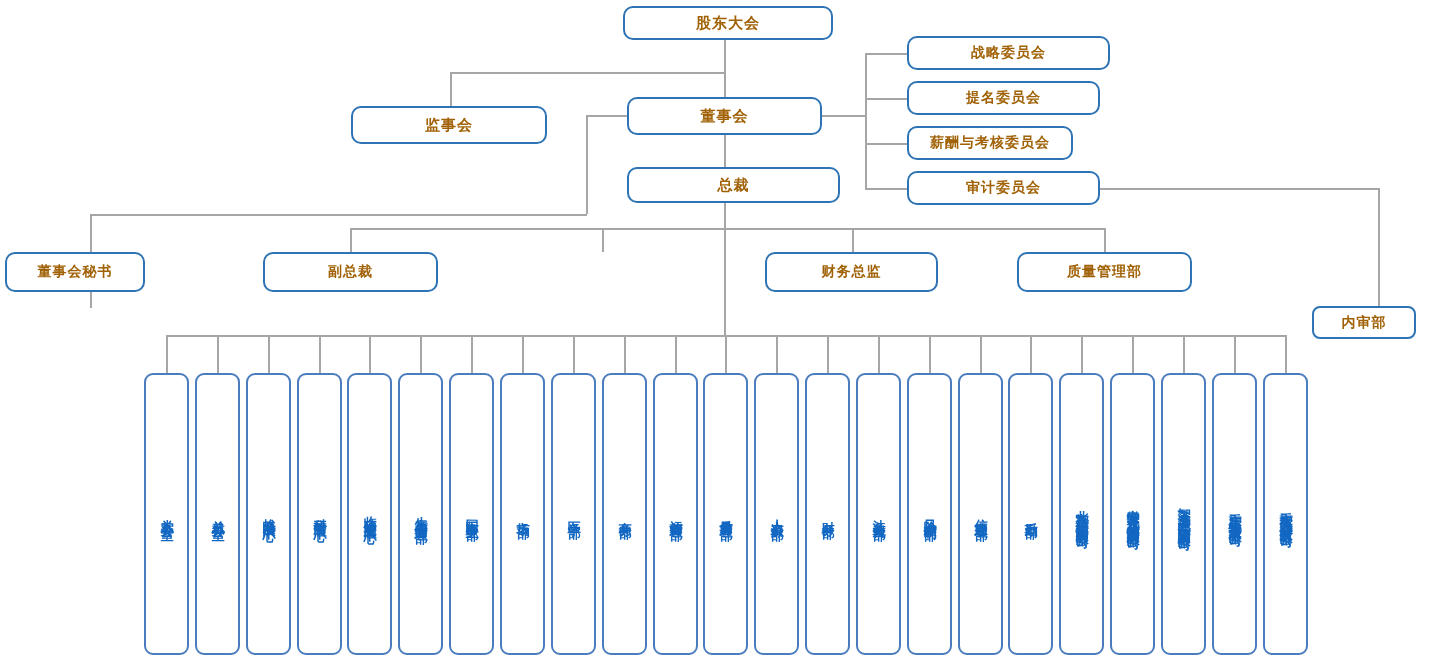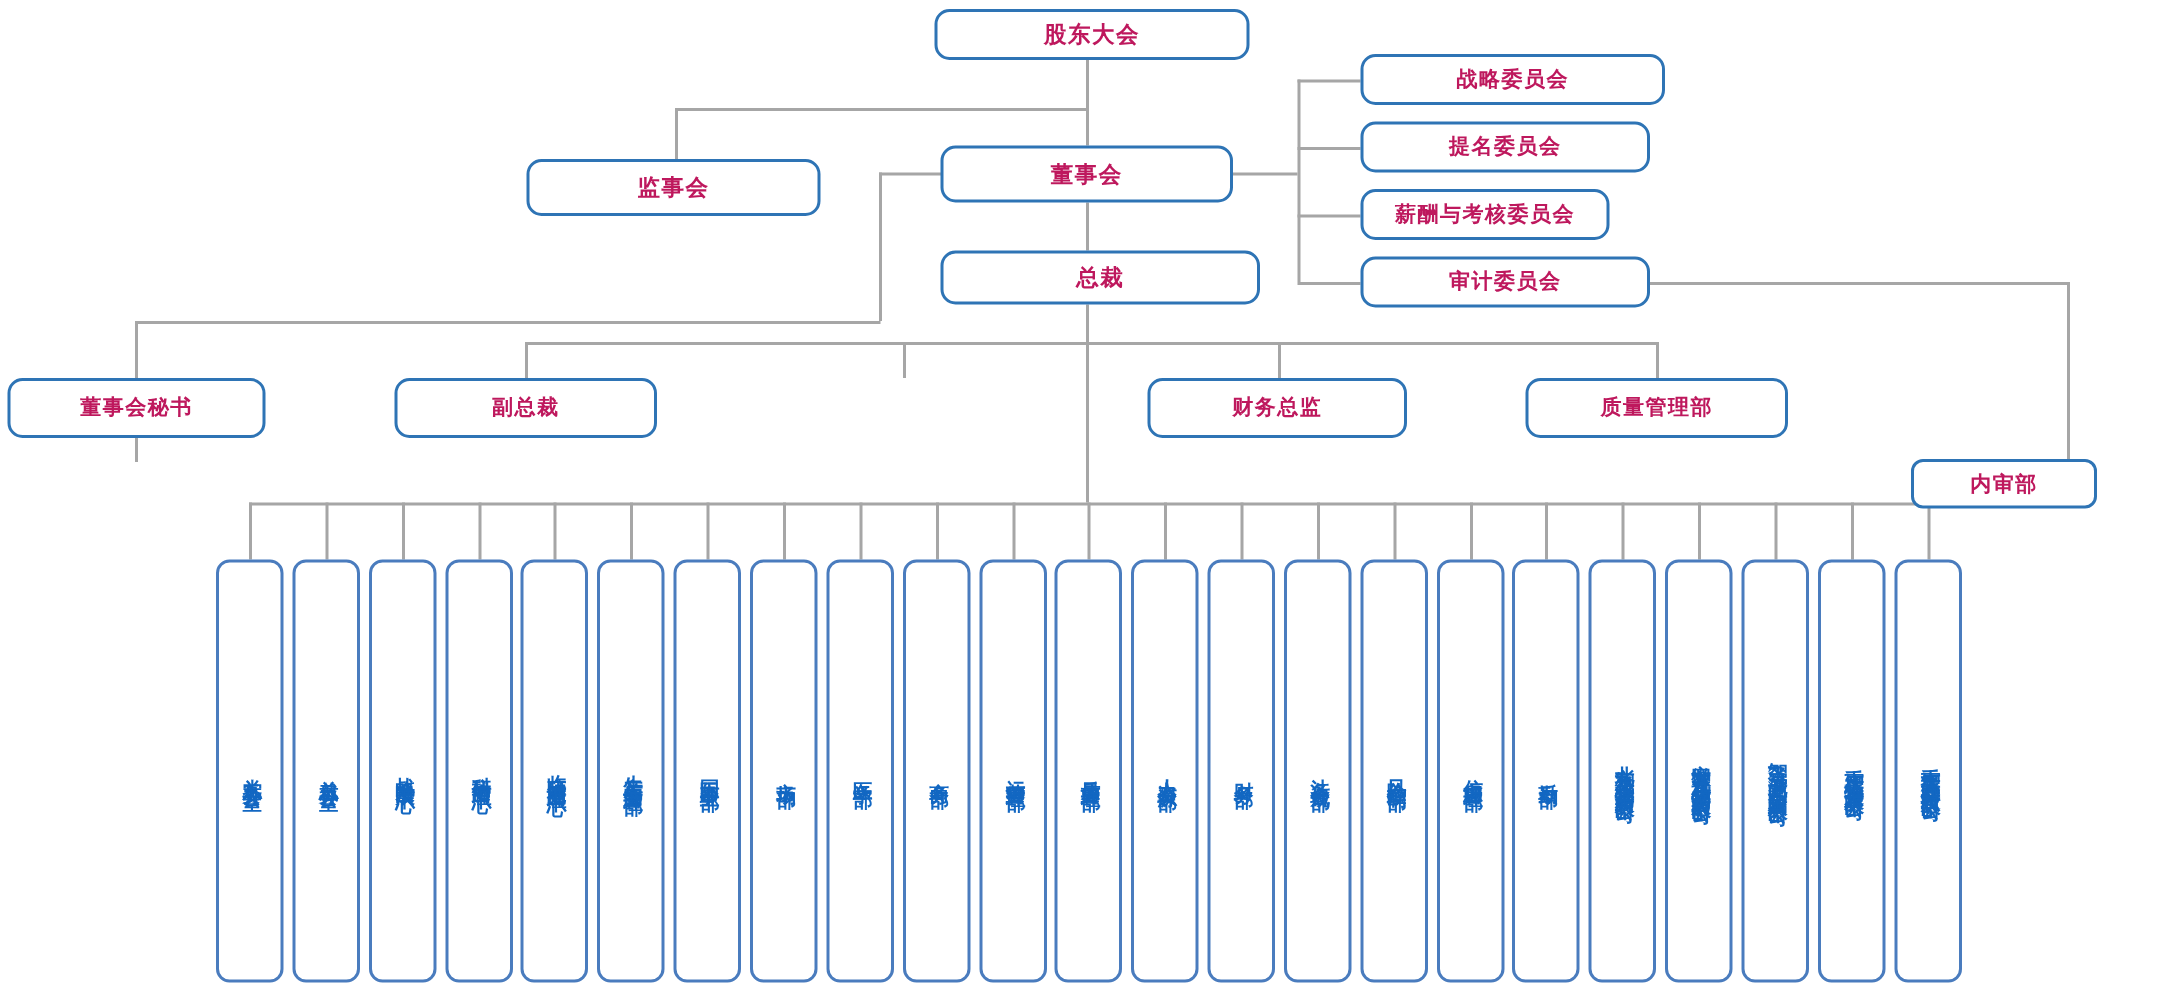--- a/index.html
+++ b/index.html
@@ -1,20 +1,20 @@
 <!DOCTYPE html>
 <html><head>
 <meta charset="utf-8">
 <style>
   html,body{margin:0;padding:0;background:#fff;}
   .canvas{position:relative;width:1443px;height:659px;background:#ffffff;overflow:hidden;
           font-family:"DejaVu Sans","Liberation Sans",sans-serif;}
   .node{position:absolute;box-sizing:border-box;border:2px solid #2E74B5;border-radius:10px;
         background:#ffffff;display:flex;align-items:center;justify-content:center;
-        font-weight:bold;color:#be185d;font-size:15px;letter-spacing:1px;white-space:nowrap;}
+        font-weight:bold;color:#a16207;font-size:15px;letter-spacing:1px;white-space:nowrap;}
   .small{font-size:14px;}
   .vnode{position:absolute;box-sizing:border-box;border:2px solid #4A7CBE;border-radius:9px;
         background:#ffffff;top:373px;width:45px;height:282px;
         display:flex;align-items:center;justify-content:center;
         writing-mode:vertical-rl;text-orientation:mixed;
         font-weight:bold;color:#1267C2;font-size:13px;letter-spacing:2px;line-height:1.1;}
   .hline{position:absolute;height:1.5px;background:#A6A6A6;}
   .vline{position:absolute;width:1.5px;background:#A6A6A6;}
 </style>
 </head>
@@ -73,26 +73,26 @@
   <div class="node" style="left:623px;top:6px;width:210px;height:34px">股东大会</div>
   <div class="node" style="left:351px;top:106px;width:196px;height:38px">监事会</div>
   <div class="node" style="left:627px;top:97px;width:195px;height:38px">董事会</div>
   <div class="node" style="left:627px;top:167px;width:213px;height:36px">总裁</div>
 
   <div class="node small" style="left:907px;top:36px;width:203px;height:34px">战略委员会</div>
   <div class="node small" style="left:907px;top:81px;width:193px;height:34px">提名委员会</div>
   <div class="node small" style="left:907px;top:126px;width:166px;height:34px">薪酬与考核委员会</div>
   <div class="node small" style="left:907px;top:171px;width:193px;height:34px">审计委员会</div>
 
-  <div class="node small" style="left:5px;top:252px;width:172px;height:40px">董事会秘书</div>
+  <div class="node small" style="left:5px;top:252px;width:140px;height:40px">董事会秘书</div>
   <div class="node small" style="left:263px;top:252px;width:175px;height:40px">副总裁</div>
   <div class="node small" style="left:765px;top:252px;width:173px;height:40px">财务总监</div>
   <div class="node small" style="left:1017px;top:252px;width:175px;height:40px">质量管理部</div>
 
-  <div class="node small" style="left:1274px;top:306px;width:124px;height:33px;border-radius:8px">内审部</div>
+  <div class="node small" style="left:1312px;top:306px;width:104px;height:33px;border-radius:8px">内审部</div>
 
   <div class="vnode" style="left:144px">党委办公室</div>
   <div class="vnode" style="left:195px">总裁办公室</div>
   <div class="vnode" style="left:246px">战略发展中心</div>
   <div class="vnode" style="left:297px">科研管理中心</div>
   <div class="vnode" style="left:347px">临床研究管理中心</div>
   <div class="vnode" style="left:398px">生产与安全管理部</div>
   <div class="vnode" style="left:449px">国际事业部</div>
   <div class="vnode" style="left:500px">市场部</div>
   <div class="vnode" style="left:551px">医学部</div>

